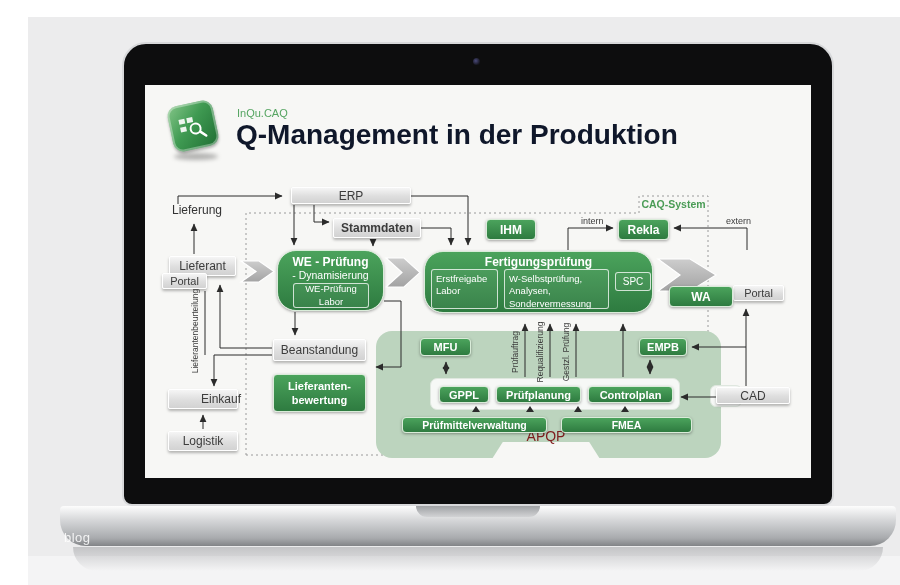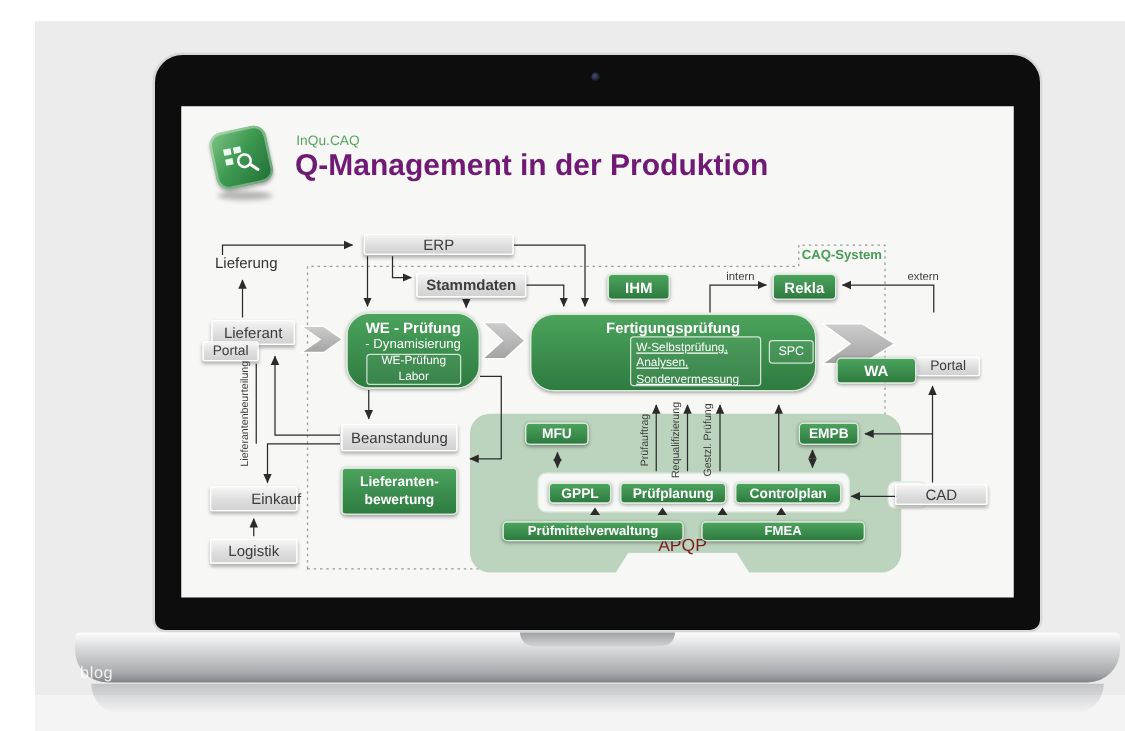--- a/index.html
+++ b/index.html
@@ -18,21 +18,21 @@
   .base{left:32px;top:506px;width:836px;height:40px;border-radius:4px 4px 26px 26px;
         background:linear-gradient(180deg,#fdfdfd 0%,#d6d7d9 35%,#a9abae 80%,#828487 100%);}
   .groove{left:388px;top:506px;width:124px;height:11px;border-radius:0 0 12px 12px;
           background:linear-gradient(180deg,#9fa1a4,#d2d3d5);}
   .reflect{left:45px;top:547px;width:810px;height:24px;
            background:linear-gradient(180deg,rgba(120,122,126,.35),rgba(120,122,126,0));
            border-radius:0 0 30px 30px;}
   .blog{left:36px;top:530px;font-size:13px;color:rgba(255,255,255,.85);letter-spacing:.5px;}
   
   .brand{left:209px;top:107px;font-size:11px;color:#56a562;}
-  .title{left:208px;top:119px;font-size:24px;font-weight:bold;color:#701a75;}
+  .title{left:208px;top:119px;font-size:28px;font-weight:bold;color:#0f172a;}
   .cube{left:142px;top:103px;width:46px;height:46px;border-radius:10px;transform:rotate(-12deg);
         background:linear-gradient(135deg,#85c689 0%,#3f9a52 45%,#1f6e33 100%);
         box-shadow:inset 0 0 0 2px rgba(255,255,255,.35),0 2px 3px rgba(0,0,0,.3);}
   .cubeshadow{left:146px;top:153px;width:44px;height:7px;border-radius:50%;
         background:rgba(0,0,0,.28);filter:blur(2px);}
   
   .panel{left:348px;top:331px;width:345px;height:127px;border-radius:16px;background:#bcd4be;}
   .wrow{left:402px;top:378px;width:250px;height:32px;border-radius:7px;background:#f6f8f6;border:1px solid #dfe7df;box-sizing:border-box;}
   .wtab{left:682px;top:385px;width:32px;height:22px;border-radius:6px;background:#f6f8f6;border:1px solid #dfe7df;box-sizing:border-box;}
   .notch{left:464px;top:442px;width:108px;height:17px;background:#f7f7f5;
@@ -156,21 +156,22 @@
   <div class="abs grn" style="left:641px;top:286px;width:64px;height:21px;font-size:12px;">WA</div>
 
   <div class="abs grn big" style="left:249px;top:250px;width:107px;height:61px;">
     <span style="margin-top:4px;font-size:12px;">WE - Prüfung</span>
     <span style="font-weight:normal;font-size:10.5px;">- Dynamisierung</span>
     <span class="insub insubc" style="left:15px;top:32px;width:76px;height:25px;">WE-Prüfung Labor</span>
   </div>
 
   <div class="abs grn big" style="left:396px;top:251px;width:229px;height:62px;">
     <span style="margin-top:3px;font-size:12px;">Fertigungsprüfung</span>
-    <span class="insub" style="left:79px;top:17px;width:105px;height:40px;text-decoration:underline;">W-Selbstprüfung, Analysen, Sondervermessung</span>
+    <span class="insub" style="left:6px;top:17px;width:67px;height:40px;">Erstfreigabe Labor</span>
+    <span class="insub" style="left:79px;top:17px;width:105px;height:40px;">W-Selbstprüfung, Analysen, Sondervermessung</span>
     <span class="insub insubc" style="left:190px;top:20px;width:36px;height:19px;font-size:10px;">SPC</span>
   </div>
 
   <div class="abs grn" style="left:245px;top:374px;width:93px;height:38px;line-height:1.3;padding:0 6px;">Lieferanten- bewertung</div>
 
   <div class="abs grn" style="left:392px;top:338px;width:51px;height:18px;">MFU</div>
   <div class="abs grn" style="left:611px;top:338px;width:48px;height:18px;">EMPB</div>
   <div class="abs grn" style="left:411px;top:386px;width:50px;height:17px;">GPPL</div>
   <div class="abs grn" style="left:468px;top:386px;width:85px;height:17px;">Prüfplanung</div>
   <div class="abs grn" style="left:560px;top:386px;width:85px;height:17px;">Controlplan</div>

